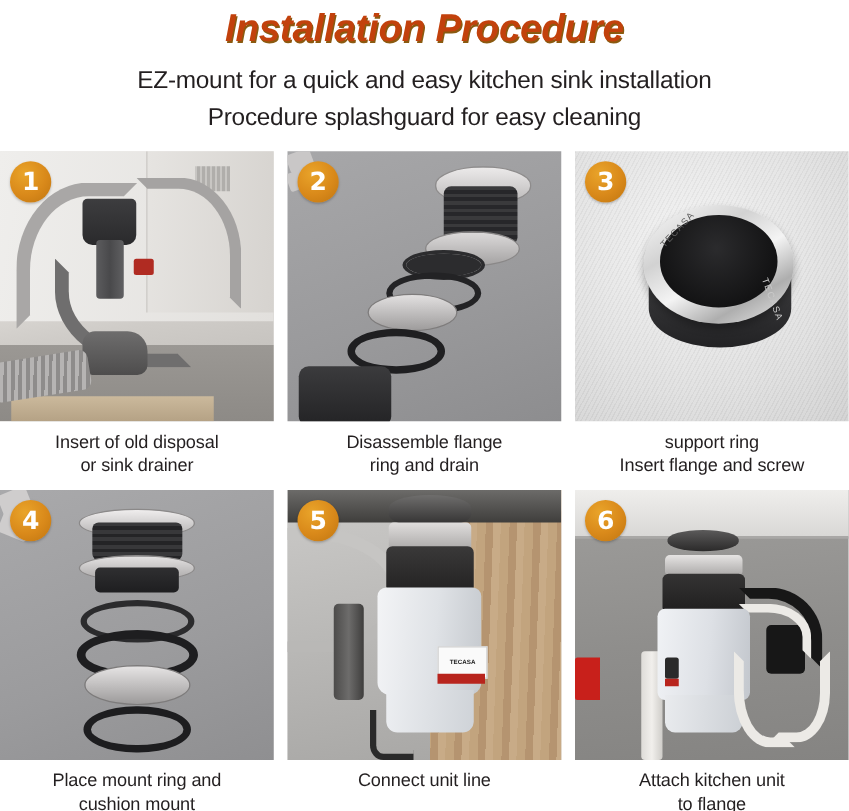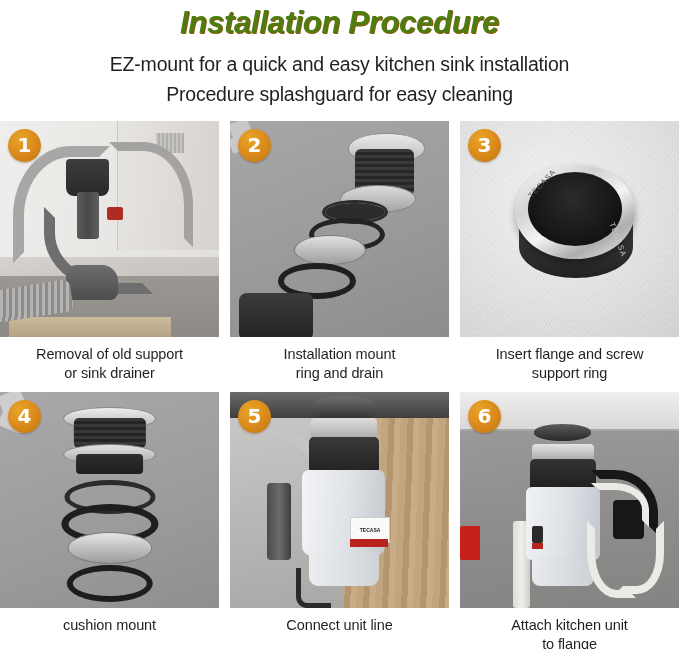--- a/index.html
+++ b/index.html
@@ -15,21 +15,21 @@
     overflow: hidden;
   }
 
   
   .header { text-align: center; }
 
   .title {
     font-size: 31px;
     font-weight: bold;
     font-style: italic;
-    color: #4d7c0f;
+    color: #c2410c;
     letter-spacing: -0.3px;
     margin: 6px 0 0 0;
     text-shadow: 1px 1px 0 #8a5a10;
     line-height: 1.1;
   }
   .subtitle {
     font-size: 19.5px;
     color: #231f20;
     line-height: 1.55;
     margin-top: 9px;
@@ -199,76 +199,77 @@
       <div class="s1-neck"></div>
       <div class="s1-hose-a"></div>
       <div class="s1-hose-c"></div>
       <div class="s1-hose-b"></div>
       <div class="s1-red"></div>
       <div class="s1-elbow"></div>
       <div class="s1-flex"></div>
       <div class="badge">1</div>
     </div>
     <div class="caption">
-      <span class="cap-line">Removal of old support</span>
+      <span class="cap-line">Insert of old disposal</span>
       <span class="cap-line">or sink drainer</span>
     </div>
   </div>
 
   <div class="step">
     <div class="photo scene2">
       <div class="p2 p2-flangeTop"></div>
       <div class="p2 p2-barrel"></div>
       <div class="p2 p2-flangeLow"></div>
       <div class="p2 p2-gasket1"></div>
       <div class="p2 p2-gasket2"></div>
       <div class="p2 p2-ring"></div>
       <div class="p2-tab-l"></div>
       <div class="p2-tab-r"></div>
       <div class="p2 p2-gasket3"></div>
       <div class="p2 p2-base"></div>
       <div class="badge">2</div>
     </div>
     <div class="caption">
-      <span class="cap-line">Installation mount</span>
+      <span class="cap-line">Disassemble flange</span>
       <span class="cap-line">ring and drain</span>
     </div>
   </div>
 
   <div class="step">
     <div class="photo scene3">
       <div class="s3-grain"></div>
       <div class="s3-body"></div>
       <div class="s3-ring"></div>
       <div class="s3-hole"></div>
       <div class="s3-tx1">TECASA</div>
       <div class="s3-tx2">TECASA</div>
       <div class="badge">3</div>
     </div>
     <div class="caption">
+      <span class="cap-line">support ring</span>
       <span class="cap-line">Insert flange and screw</span>
-      <span class="cap-line">support ring</span>
     </div>
   </div>
 
   <div class="step step-row-2">
     <div class="photo scene4">
       <div class="p4 p4-lip"></div>
       <div class="p4 p4-tube"></div>
       <div class="p4 p4-lip2"></div>
       <div class="p4 p4-tube2"></div>
       <div class="p4 p4-snap"></div>
       <div class="p4 p4-gask"></div>
       <div class="p4 p4-mount"></div>
       <div class="p4-tabL"></div>
       <div class="p4-tabR"></div>
       <div class="p4 p4-cush"></div>
       <div class="badge">4</div>
     </div>
     <div class="caption">
+      <span class="cap-line">Place mount ring and</span>
       <span class="cap-line">cushion mount</span>
     </div>
   </div>
 
   <div class="step step-row-2">
     <div class="photo scene5">
       <div class="s5-left"></div>
       <div class="s5-wood"></div>
       <div class="s5-counter"></div>
       <div class="s5-hose1"></div>

